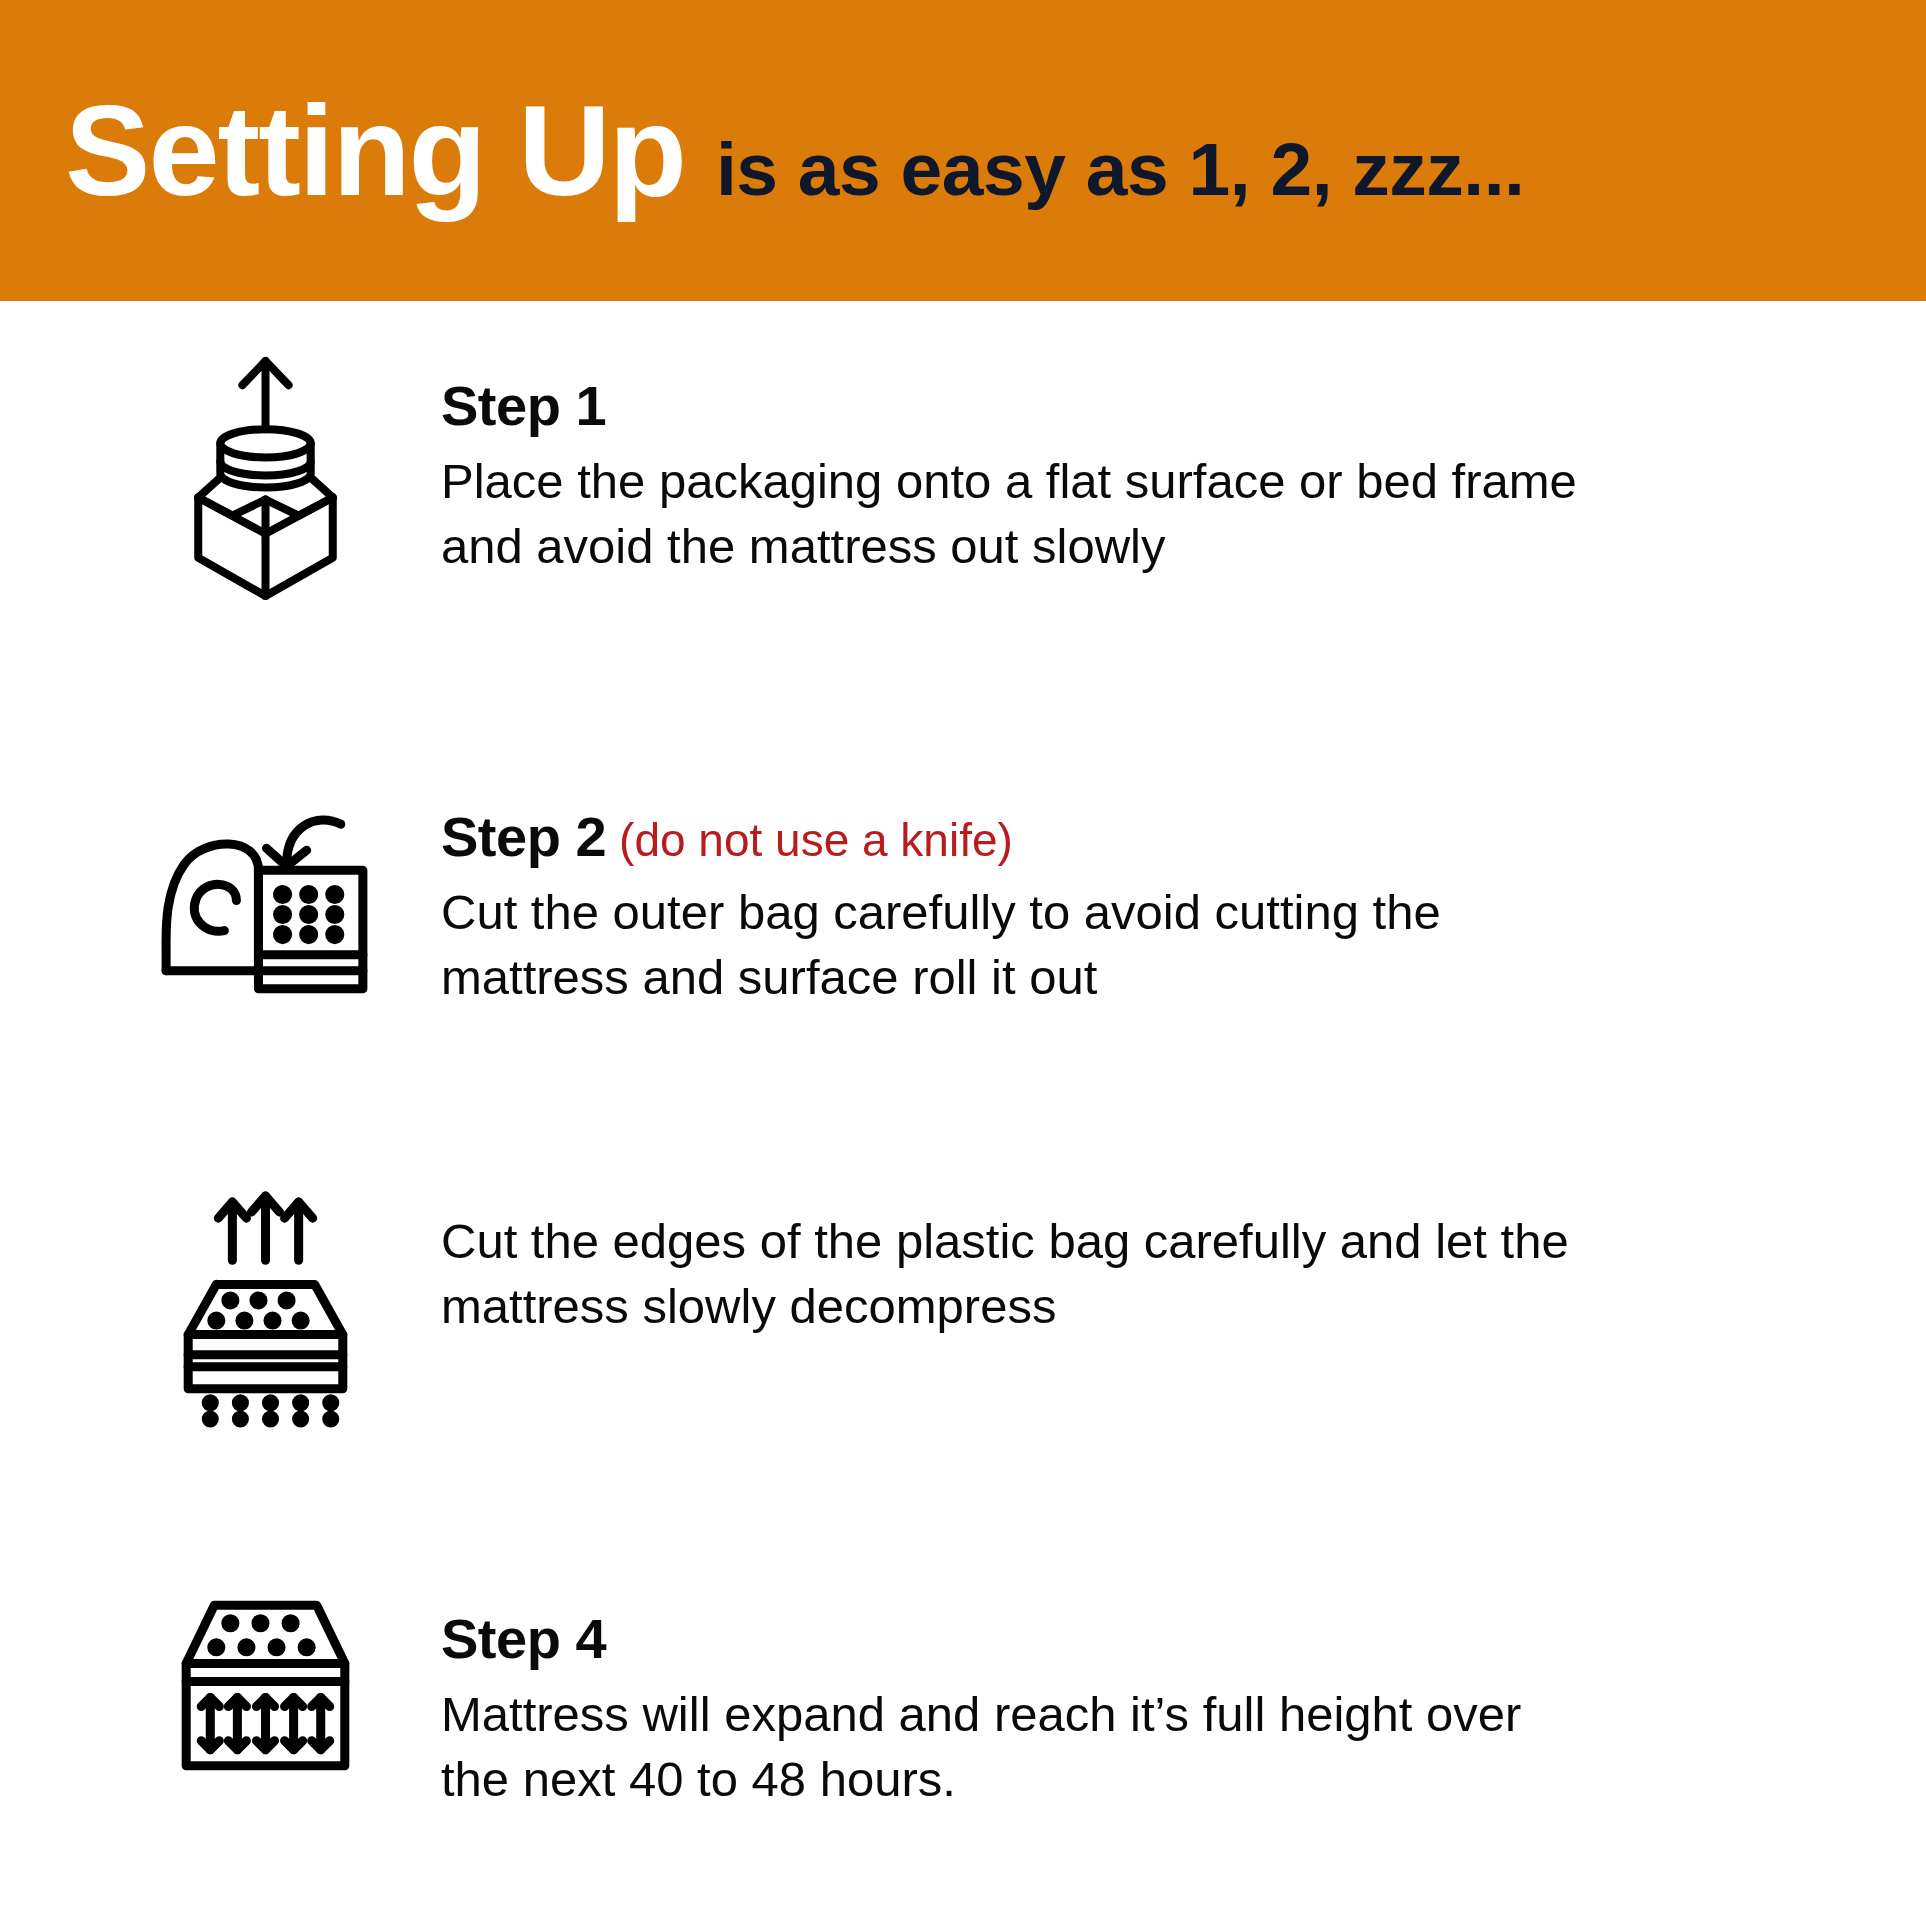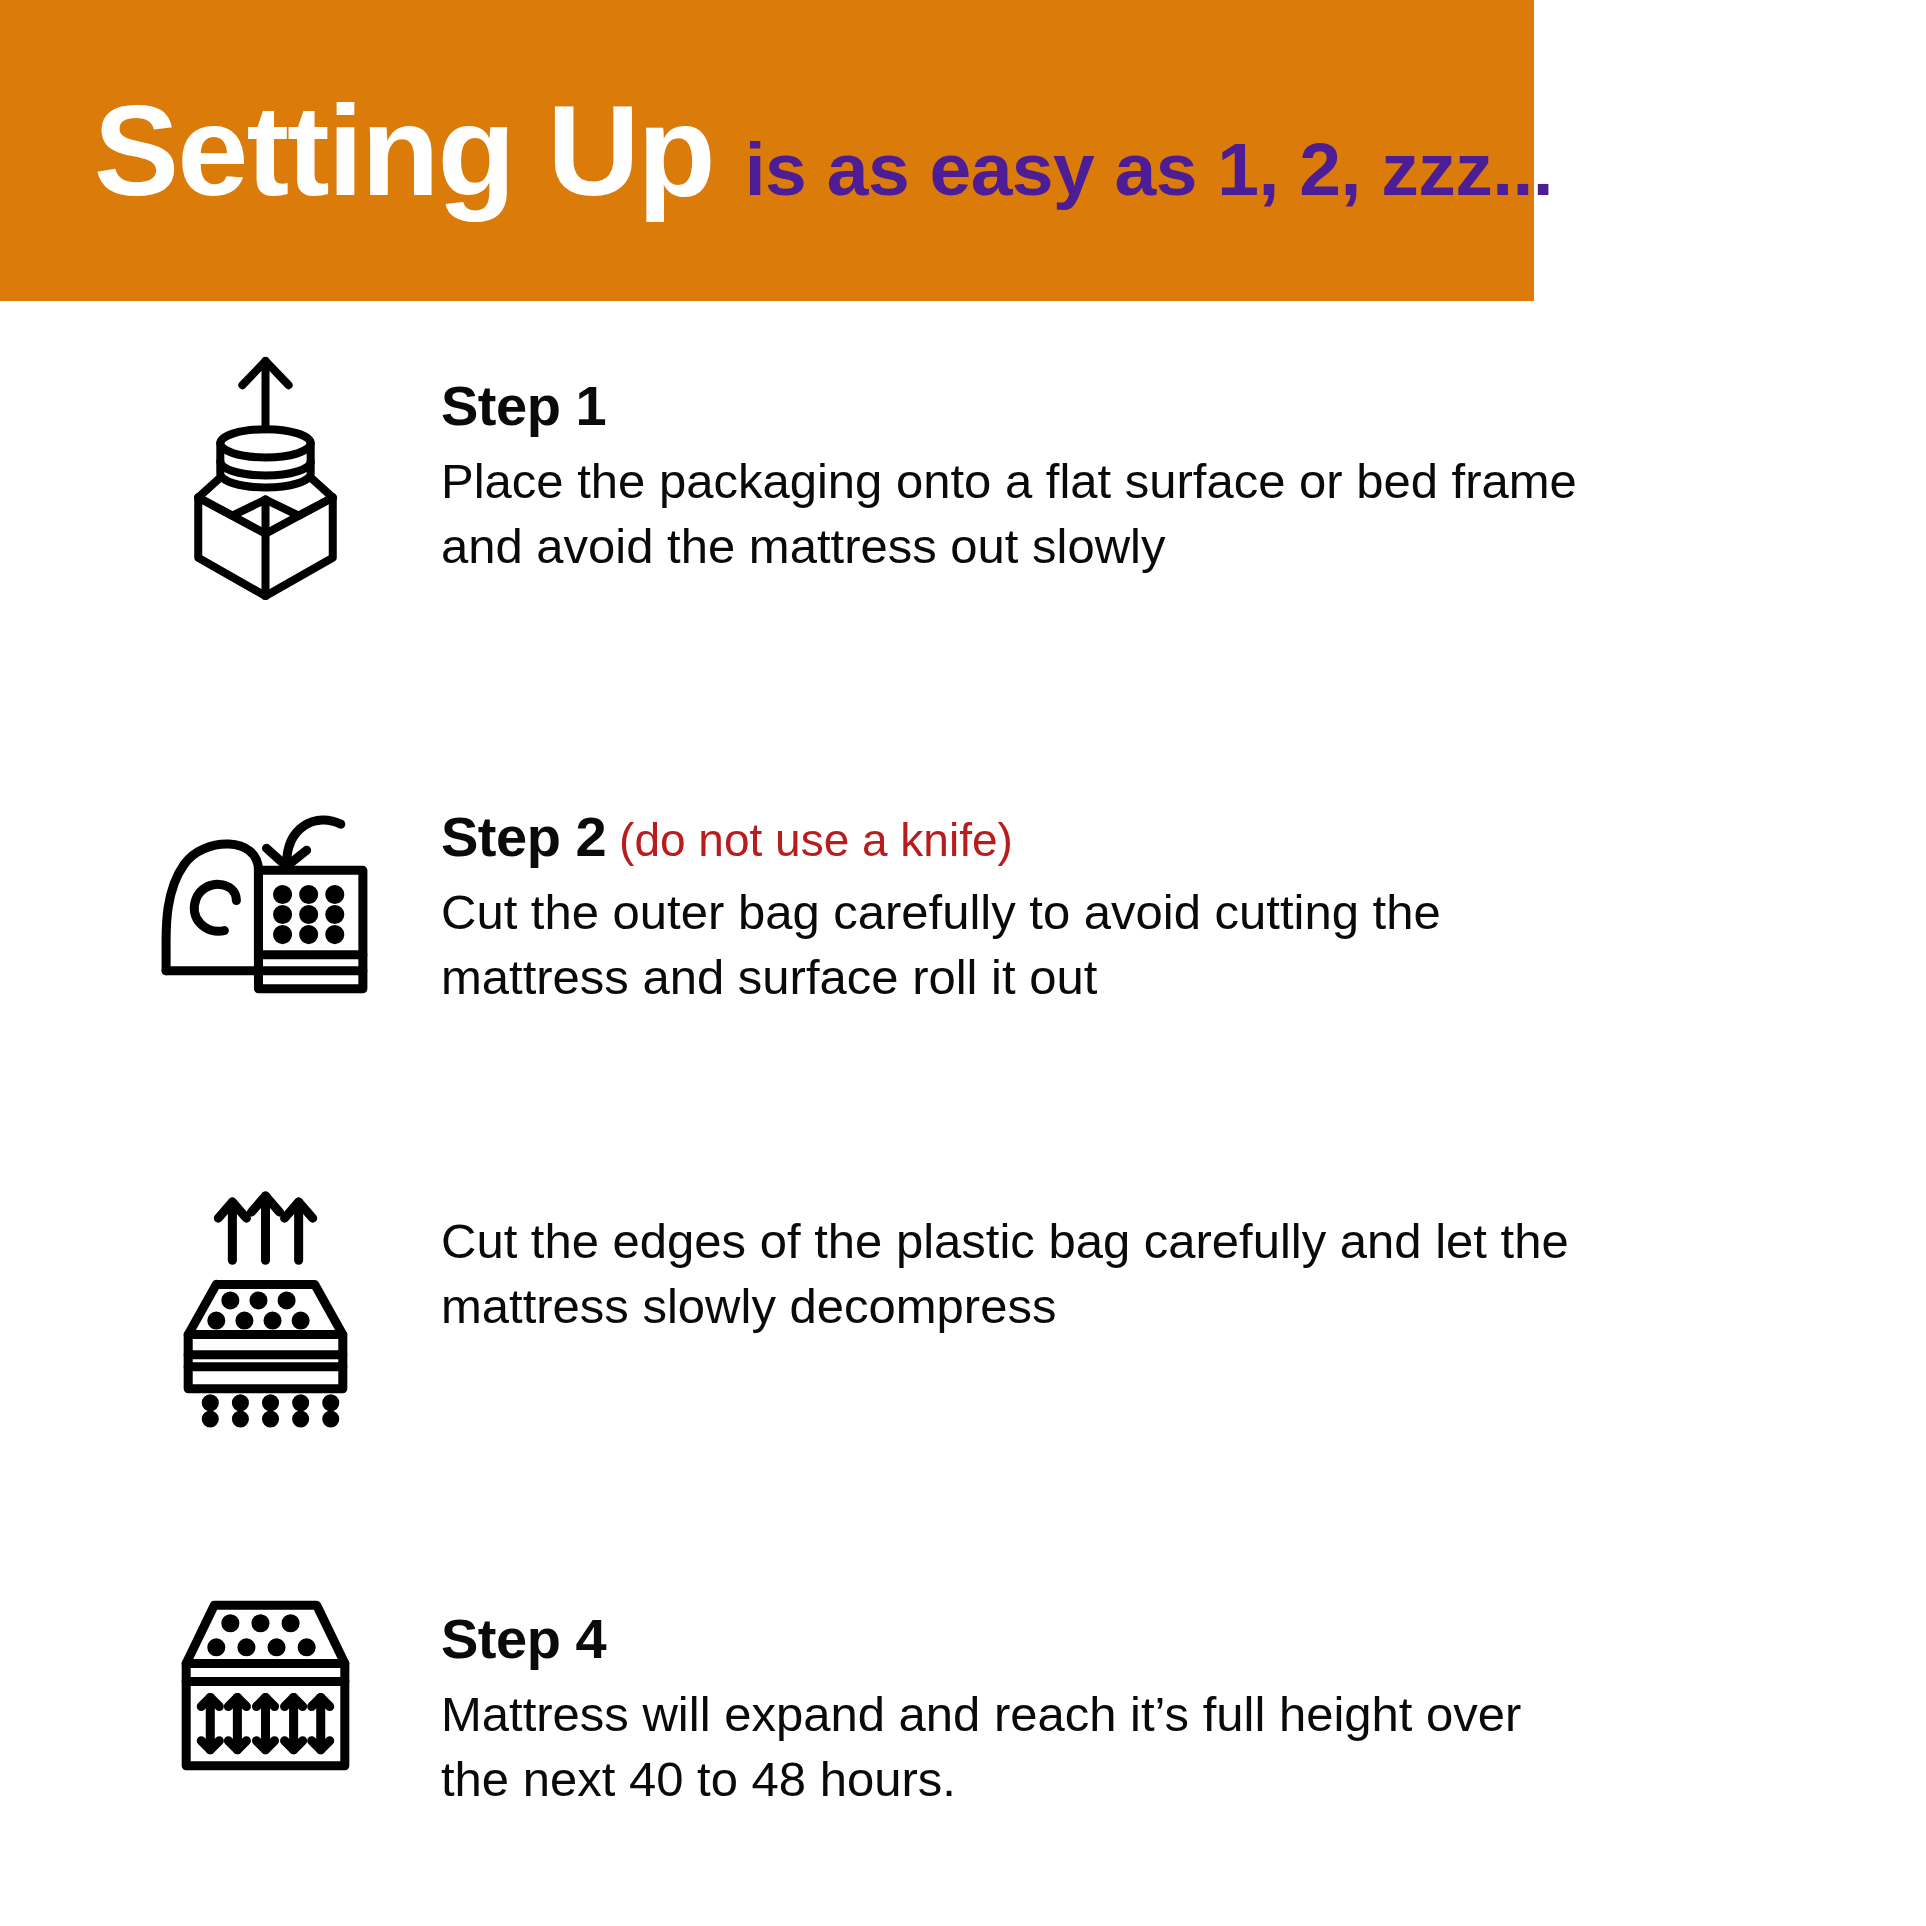--- a/index.html
+++ b/index.html
@@ -19,43 +19,42 @@
     width: 1926px;
     height: 1926px;
     background: #ffffff;
   }
 
   
   .banner {
     position: absolute;
     left: 0;
     top: 0;
-    width: 1534px;
+    width: 1926px;
     height: 301px;
     background: #da7b0a;
     display: flex;
     align-items: center;
     box-sizing: border-box;
-    padding-left: 113px;
-    justify-content: center;
+    padding-left: 65px;
   }
   .banner-title-wrap {
     display: flex;
     align-items: baseline;
     white-space: nowrap;
   }
   .banner-title {
     color: #ffffff;
     font-size: 128px;
     font-weight: 700;
     letter-spacing: -2px;
     line-height: 1;
   }
   .banner-sub {
-    color: #4c1d95;
+    color: #0f172a;
     font-size: 75px;
     font-weight: 700;
     letter-spacing: -0.5px;
     line-height: 1;
     margin-left: 31px;
   }
 
   
   .steps {
     position: absolute;

